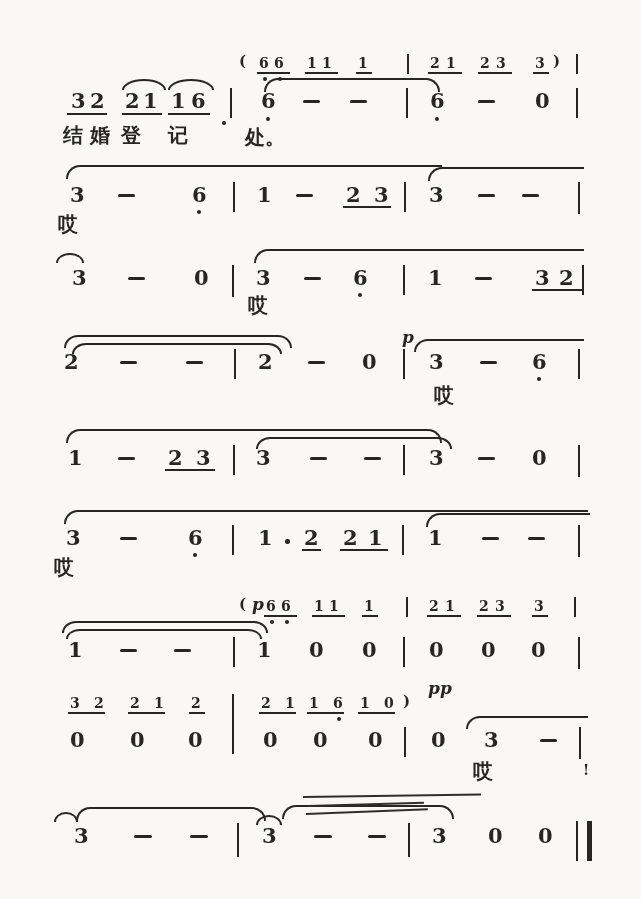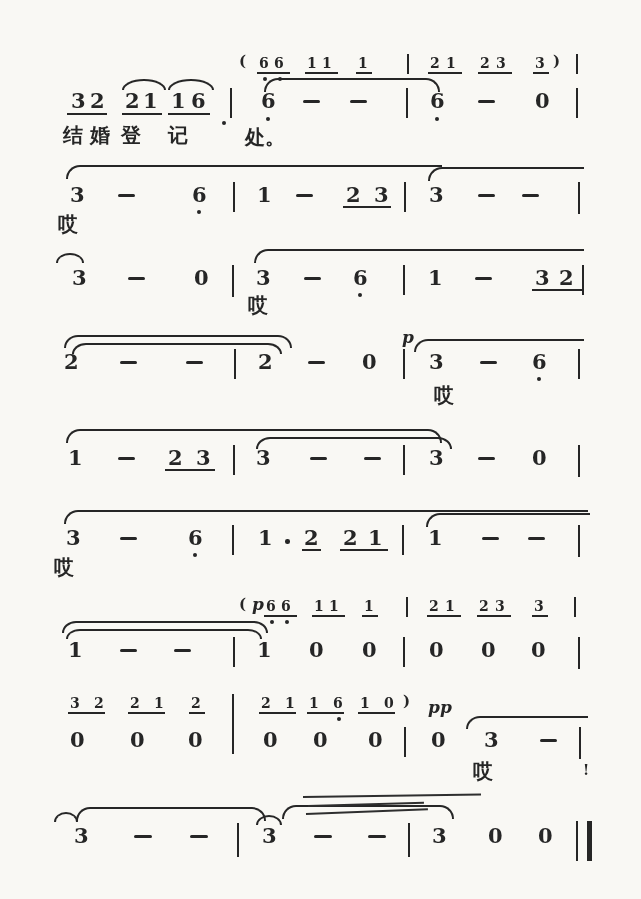--- a/index.html
+++ b/index.html
@@ -225,21 +225,21 @@
     <div class="el s" style="left: 285px; top: 696px;">1</div>
     <div class="el u" style="left: 259px; top: 712px; width: 37px;"></div>
     <div class="el s" style="left: 309px; top: 696px;">1</div>
     <div class="el s" style="left: 333px; top: 696px;">6</div>
     <div class="el u" style="left: 307px; top: 712px; width: 37px;"></div>
     <div class="el dot" style="left: 337px; top: 717px;"></div>
     <div class="el s" style="left: 360px; top: 696px;">1</div>
     <div class="el s" style="left: 384px; top: 696px;">0</div>
     <div class="el u" style="left: 358px; top: 712px; width: 37px;"></div>
     <div class="el par" style="left: 403px; top: 694px;">)</div>
-    <div class="el dyn" style="left: 428px; top: 699px;">pp</div>
+    <div class="el dyn" style="left: 428px; top: 680px;">pp</div>
     <div class="el slur hl" style="left: 466px; top: 716px; width: 120px; height: 11px;"></div>
     <div class="el n" style="left: 70px; top: 729px;">0</div>
     <div class="el n" style="left: 130px; top: 729px;">0</div>
     <div class="el n" style="left: 188px; top: 729px;">0</div>
     <div class="el n" style="left: 263px; top: 729px;">0</div>
     <div class="el n" style="left: 313px; top: 729px;">0</div>
     <div class="el n" style="left: 368px; top: 729px;">0</div>
     <div class="el bar" style="left: 404px; top: 727px; height: 30px;"></div>
     <div class="el n" style="left: 431px; top: 729px;">0</div>
     <div class="el n" style="left: 484px; top: 729px;">3</div>

